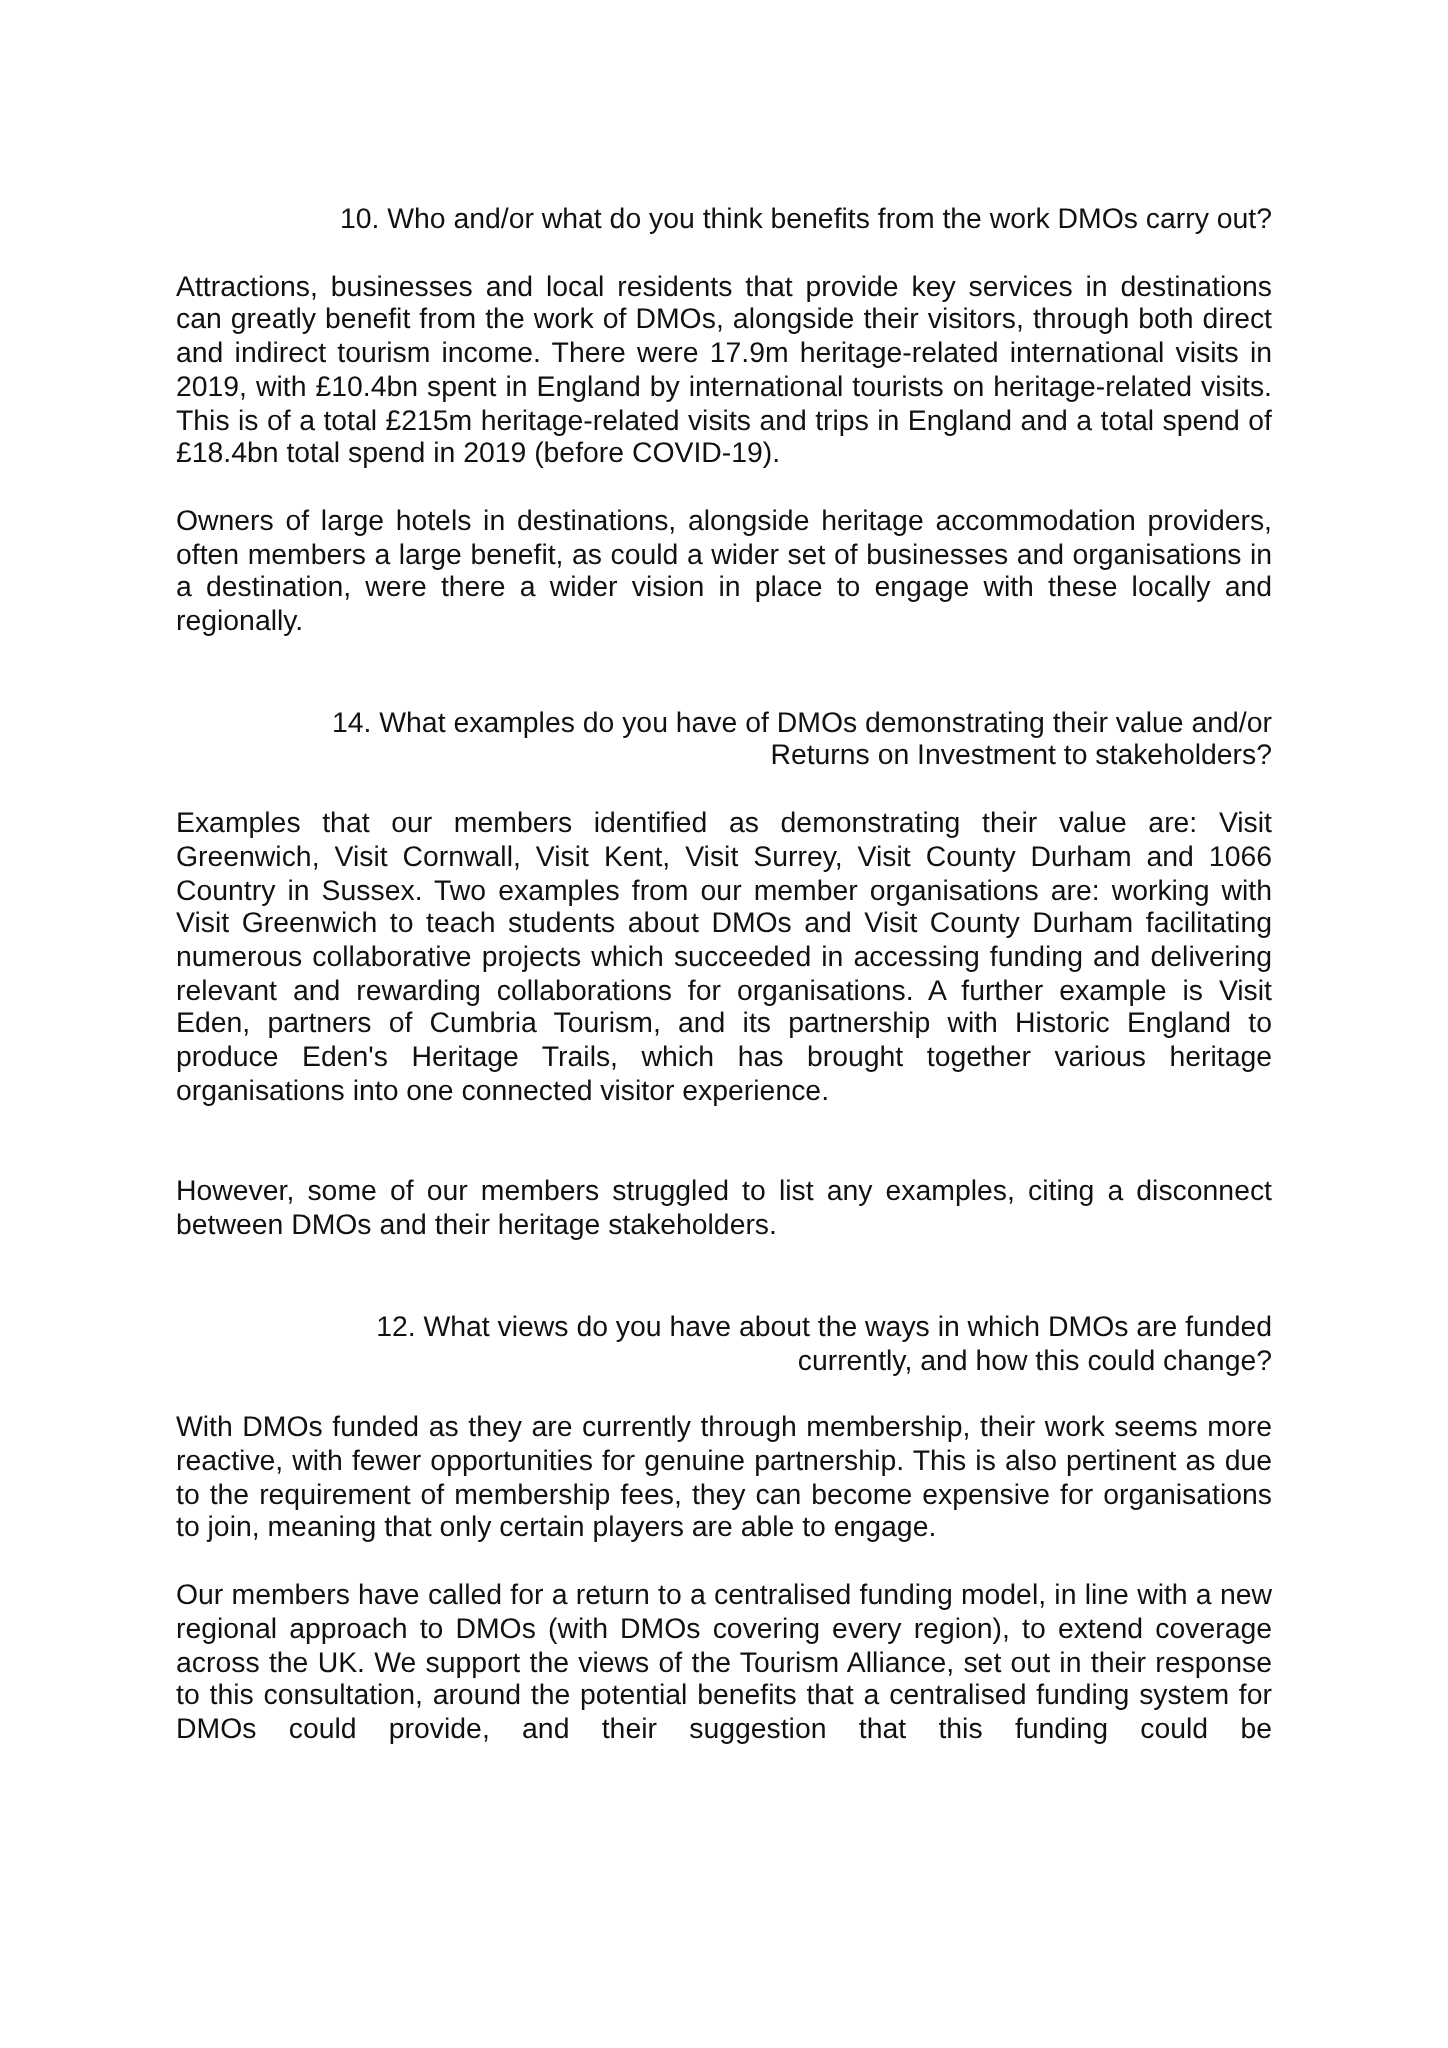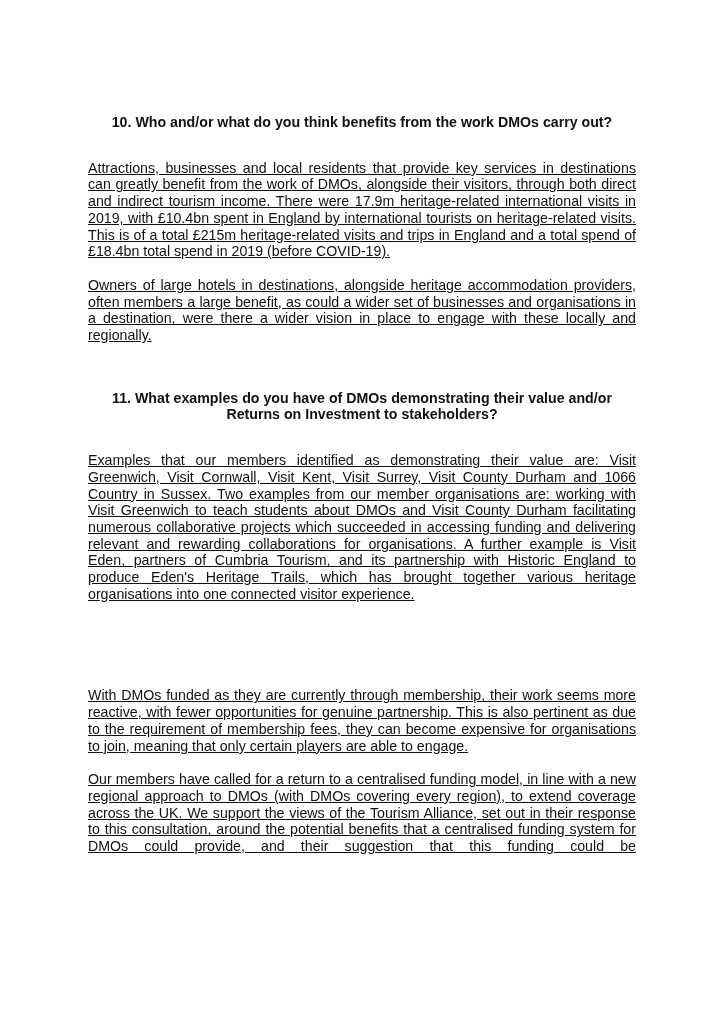--- a/index.html
+++ b/index.html
@@ -15,33 +15,32 @@
       font-family: "Liberation Sans", sans-serif;
       color: #111111;
     }
     .page {
       position: absolute;
       left: 88px;
       top: 102px;
       width: 548px;
     }
     .q-heading {
-      font-weight: bold;
+      font-weight: normal;
       font-size: 14.2px;
       line-height: 16.7px;
-      margin: 12px;
-      text-align: center;
+      margin: 0;
+      text-align: right;
     }
     .para {
       font-size: 14.2px;
       line-height: 16.7px;
       margin: 0;
       text-align: justify;
       text-align-last: left;
-      text-decoration: underline;
     }
     .gap-after-heading { height: 17px; }
     .gap-para { height: 17px; }
     .gap-section { height: 34px; }
   </style>
 </head>
 <body>
 
 <div class="page">
 
@@ -50,31 +49,36 @@
     <div class="gap-after-heading"></div>
     <p class="para">Attractions, businesses and local residents that provide key services in destinations can greatly benefit from the work of DMOs, alongside their visitors, through both direct and indirect tourism income. There were 17.9m heritage-related international visits in 2019, with £10.4bn spent in England by international tourists on heritage-related visits. This is of a total £215m heritage-related visits and trips in England and a total spend of £18.4bn total spend in 2019 (before COVID-19).</p>
     <div class="gap-para"></div>
     <p class="para">Owners of large hotels in destinations, alongside heritage accommodation providers, often members a large benefit, as could a wider set of businesses and organisations in a destination, were there a wider vision in place to engage with these locally and regionally.</p>
   </section>
 
   <div class="gap-section"></div>
 
   <section>
     <h2 class="q-heading">
-      <span>11. What examples do you have of DMOs demonstrating their value and/or</span><br>
+      <span>14. What examples do you have of DMOs demonstrating their value and/or</span><br>
       <span>Returns on Investment to stakeholders?</span>
     </h2>
     <div class="gap-after-heading"></div>
     <p class="para">Examples that our members identified as demonstrating their value are: Visit Greenwich, Visit Cornwall, Visit Kent, Visit Surrey, Visit County Durham and 1066 Country in Sussex. Two examples from our member organisations are: working with Visit Greenwich to teach students about DMOs and Visit County Durham facilitating numerous collaborative projects which succeeded in accessing funding and delivering relevant and rewarding collaborations for organisations. A further example is Visit Eden, partners of Cumbria Tourism, and its partnership with Historic England to produce Eden's Heritage Trails, which has brought together various heritage organisations into one connected visitor experience.</p>
     <div class="gap-para"></div>
     <div class="gap-para"></div>
+    <p class="para">However, some of our members struggled to list any examples, citing a disconnect between DMOs and their heritage stakeholders.</p>
   </section>
 
   <div class="gap-section"></div>
 
   <section>
+    <h2 class="q-heading">
+      <span>12. What views do you have about the ways in which DMOs are funded</span><br>
+      <span>currently, and how this could change?</span>
+    </h2>
     <div class="gap-after-heading"></div>
     <p class="para">With DMOs funded as they are currently through membership, their work seems more reactive, with fewer opportunities for genuine partnership. This is also pertinent as due to the requirement of membership fees, they can become expensive for organisations to join, meaning that only certain players are able to engage.</p>
     <div class="gap-para"></div>
     <p class="para" style="text-align-last: justify;">Our members have called for a return to a centralised funding model, in line with a new regional approach to DMOs (with DMOs covering every region), to extend coverage across the UK. We support the views of the Tourism Alliance, set out in their response to this consultation, around the potential benefits that a centralised funding system for DMOs could provide, and their suggestion that this funding could be</p>
   </section>
 
 </div>
 
 </body></html>

